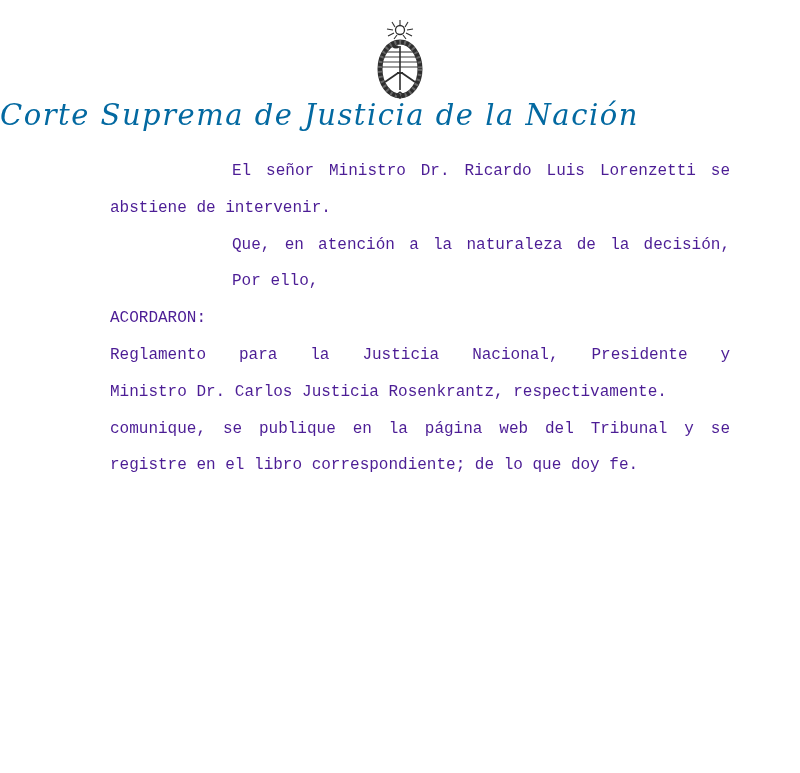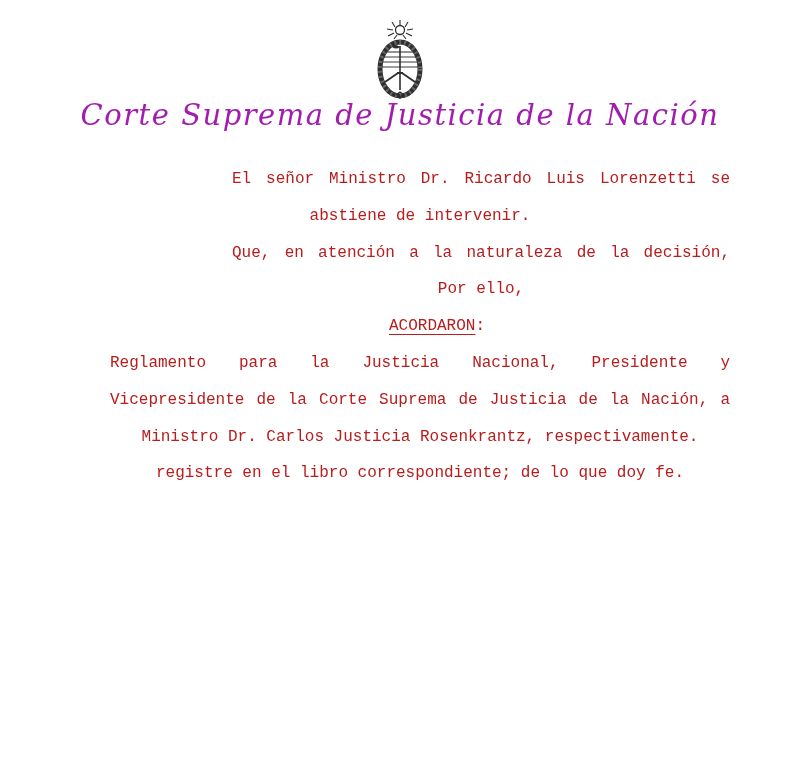--- a/index.html
+++ b/index.html
@@ -17,52 +17,49 @@
     left: 0;
     width: 800px;
     text-align: center;
   }
   .crest-wrap svg { display: inline-block; }
   .letterhead {
     position: absolute;
     top: 98px;
     left: 0;
     width: 800px;
-    text-align: center;
+    text-align: left;
     font-family: "DejaVu Serif", "Liberation Serif", serif;
     font-style: italic;
     font-size: 29px;
     letter-spacing: 1.5px;
-    color: #a21caf;
+    color: #0369a1;
     white-space: nowrap;
   }
   .doc-body {
     position: absolute;
-    top: 161px;
+    top: 153px;
     left: 110px;
     width: 620px;
     font-size: 16px;
-    color: #b91c1c;
+    color: #4c1d95;
   }
   .doc-line {
     height: 36.8px;
     line-height: 36.8px;
     white-space: normal;
     overflow: hidden;
-    text-align: center;
   }
   .doc-line.justify {
     text-align: justify;
     text-align-last: justify;
   }
   .doc-line.indent { text-indent: 122px; }
   .doc-line .u {
-    text-decoration: underline;
     text-underline-offset: 4px;
-    margin-left: 34px;
   }
 </style>
 </head>
 <body>
 
 <div class="page">
 
   <div class="crest-wrap">
     <svg width="64" height="82" viewBox="0 0 64 82" fill="none" stroke="#2e2e2e">
 
@@ -101,18 +98,18 @@
 
   <div class="letterhead">Corte Suprema de Justicia de la Nación</div>
 
   <div class="doc-body" id="doc-body">
       <div class="doc-line justify indent">El señor Ministro Dr. Ricardo Luis Lorenzetti se</div>
       <div class="doc-line">abstiene de intervenir.</div>
       <div class="doc-line justify indent">Que, en atención a la naturaleza de la decisión,</div>
       <div class="doc-line indent">Por ello,</div>
       <div class="doc-line"><span class="u">ACORDARON</span>:</div>
       <div class="doc-line justify">Reglamento para la Justicia Nacional, Presidente y</div>
-      <div class="doc-line justify">Vicepresidente de la Corte Suprema de Justicia de la Nación, a</div>
       <div class="doc-line">Ministro Dr. Carlos Justicia Rosenkrantz, respectivamente.</div>
+      <div class="doc-line justify">comunique, se publique en la página web del Tribunal y se</div>
       <div class="doc-line">registre en el libro correspondiente; de lo que doy fe.</div>
     </div>
 
 </div>
 
 </body></html>

